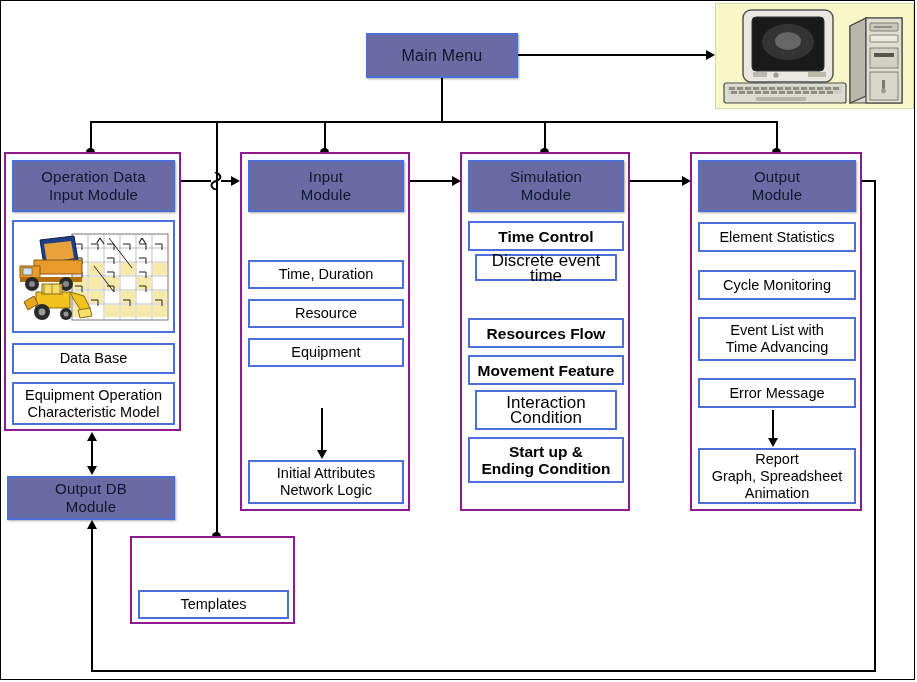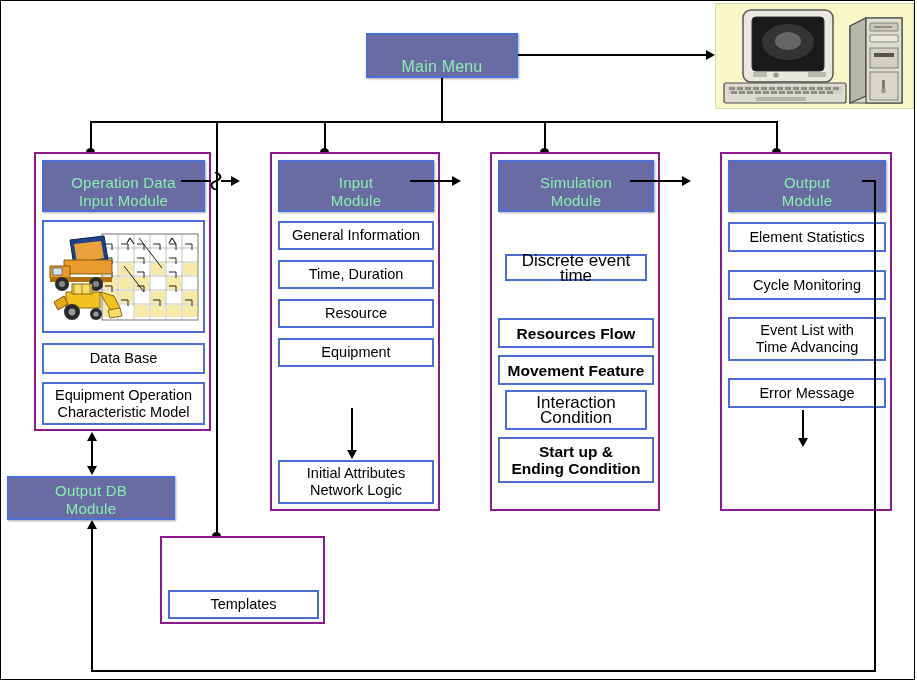--- a/index.html
+++ b/index.html
@@ -17,38 +17,37 @@
     box-sizing:border-box;
     pointer-events:none;
   }
 
   
   .hdr{
     position:absolute;
     background:#6b6ba4;
     border:2px solid #4b6fd6;
     box-sizing:border-box;
-    color:#86efac;
-    display:flex;align-items:flex-end;justify-content:center;
+    color:#0f172a;
+    display:flex;align-items:center;justify-content:center;
     text-align:center;
     font-size:15px;
     line-height:18px;
     letter-spacing:.2px;
     font-weight:400;
     box-shadow:1px 1px 2px rgba(0,0,0,.35);
   }
 
   
   .modframe{
     position:absolute;
     border:2px solid #8e1a8e;
     background:#ffffff;
     box-sizing:border-box;
     padding:3px;
-    margin-left:30px;
   }
 
   
   .item{
     position:absolute;
     background:#ffffff;
     border:2px solid #4b6fd6;
     box-sizing:border-box;
     display:flex;align-items:center;justify-content:center;
     text-align:center;
@@ -299,23 +298,20 @@
   </div>
 
   <div class="modframe" style="left:240px;top:152px;width:170px;height:359px;">
     <div class="hdr" style="left:6px;top:6px;width:156px;height:52px;">
       <span>
         <span>Input</span><br>
         <span>Module</span>
       </span>
     </div>
 
-    <div class="item" style="left:6px;top:67px;width:156px;height:29px;">
-      <span>General Information</span>
-      </div>
     <div class="item" style="left:6px;top:106px;width:156px;height:29px;">
       <span>Time, Duration</span>
       </div>
     <div class="item" style="left:6px;top:145px;width:156px;height:29px;">
       <span>Resource</span>
       </div>
     <div class="item" style="left:6px;top:184px;width:156px;height:29px;">
       <span>Equipment</span>
       </div>
 
@@ -331,20 +327,23 @@
   </div>
 
   <div class="modframe" style="left:460px;top:152px;width:170px;height:359px;">
     <div class="hdr" style="left:6px;top:6px;width:156px;height:52px;">
       <span>
         <span>Simulation</span><br>
         <span>Module</span>
       </span>
     </div>
 
+    <div class="item bold" style="left:6px;top:67px;width:156px;height:30px;">
+      <span>Time Control</span>
+      </div>
     <div class="item small" style="left:13px;top:100px;width:142px;height:27px;">
       <span>Discrete event time</span>
       </div>
     <div class="item bold" style="left:6px;top:164px;width:156px;height:30px;">
       <span>Resources Flow</span>
       </div>
     <div class="item bold" style="left:6px;top:201px;width:156px;height:30px;">
       <span>Movement Feature</span>
       </div>
     <div class="item small" style="left:13px;top:236px;width:142px;height:40px;">
@@ -381,20 +380,27 @@
         <span>Time Advancing</span>
       </span>
       </div>
     <div class="item" style="left:6px;top:224px;width:158px;height:30px;">
       <span>Error Message</span>
       </div>
 
     <div class="ln-v" style="left:80px;top:256px;height:30px;"></div>
     <div class="arw down" style="left:76px;top:284px;"></div>
 
+    <div class="item" style="left:6px;top:294px;width:158px;height:56px;">
+      <span>
+        <span>Report</span><br>
+        <span>Graph, Spreadsheet</span><br>
+        <span>Animation</span>
+      </span>
+      </div>
   </div>
 
   <div class="hdr" id="output-db" style="left:7px;top:476px;width:168px;height:44px;">
     <span>
       <span>Output DB</span><br>
       <span>Module</span>
     </span>
   </div>
 
   <div class="ln-v" style="left:91px;top:438px;height:34px;"></div>

